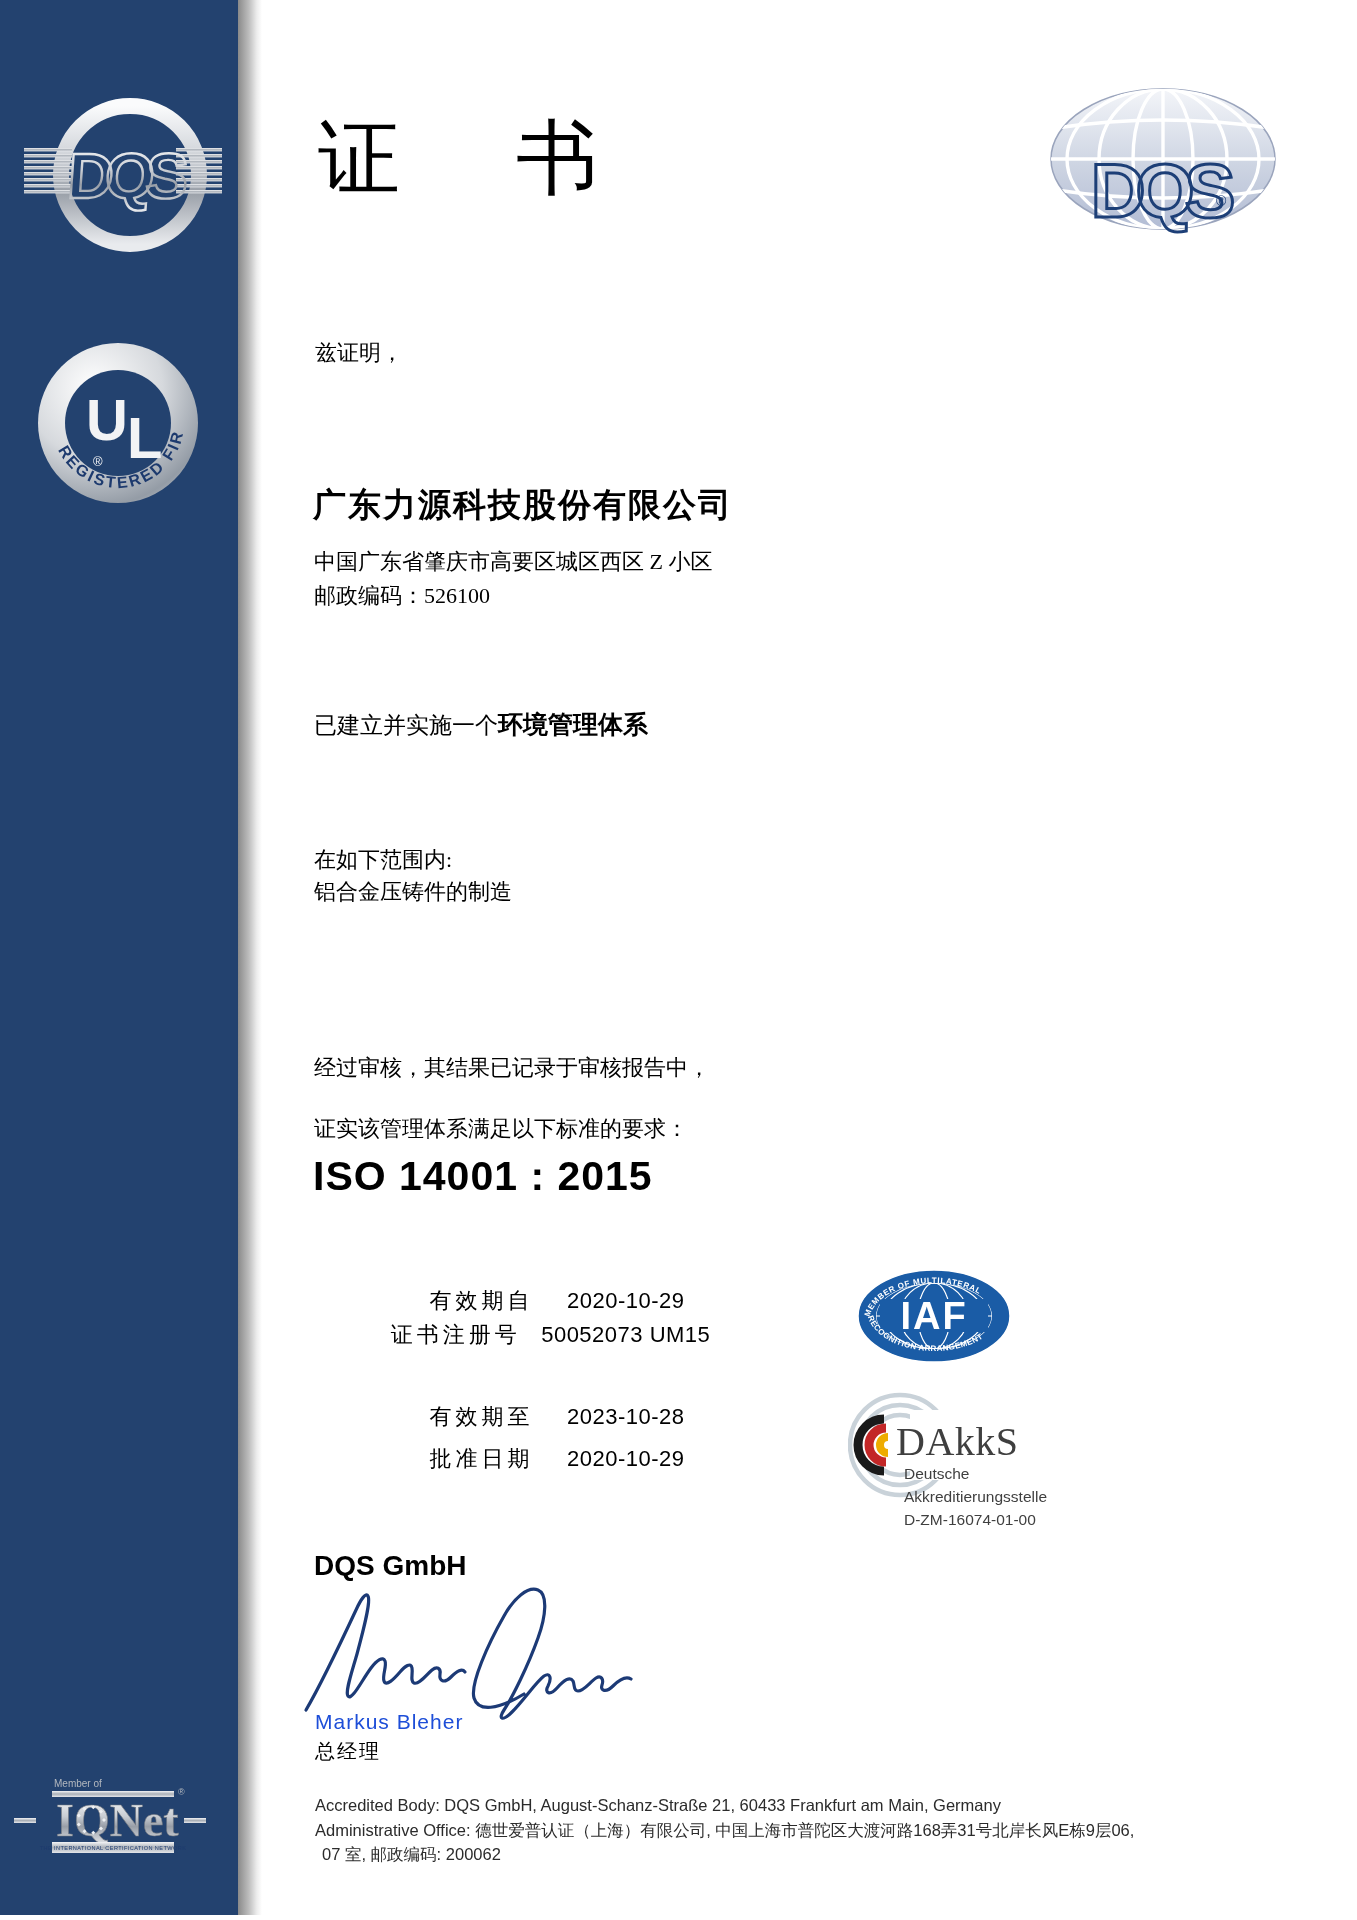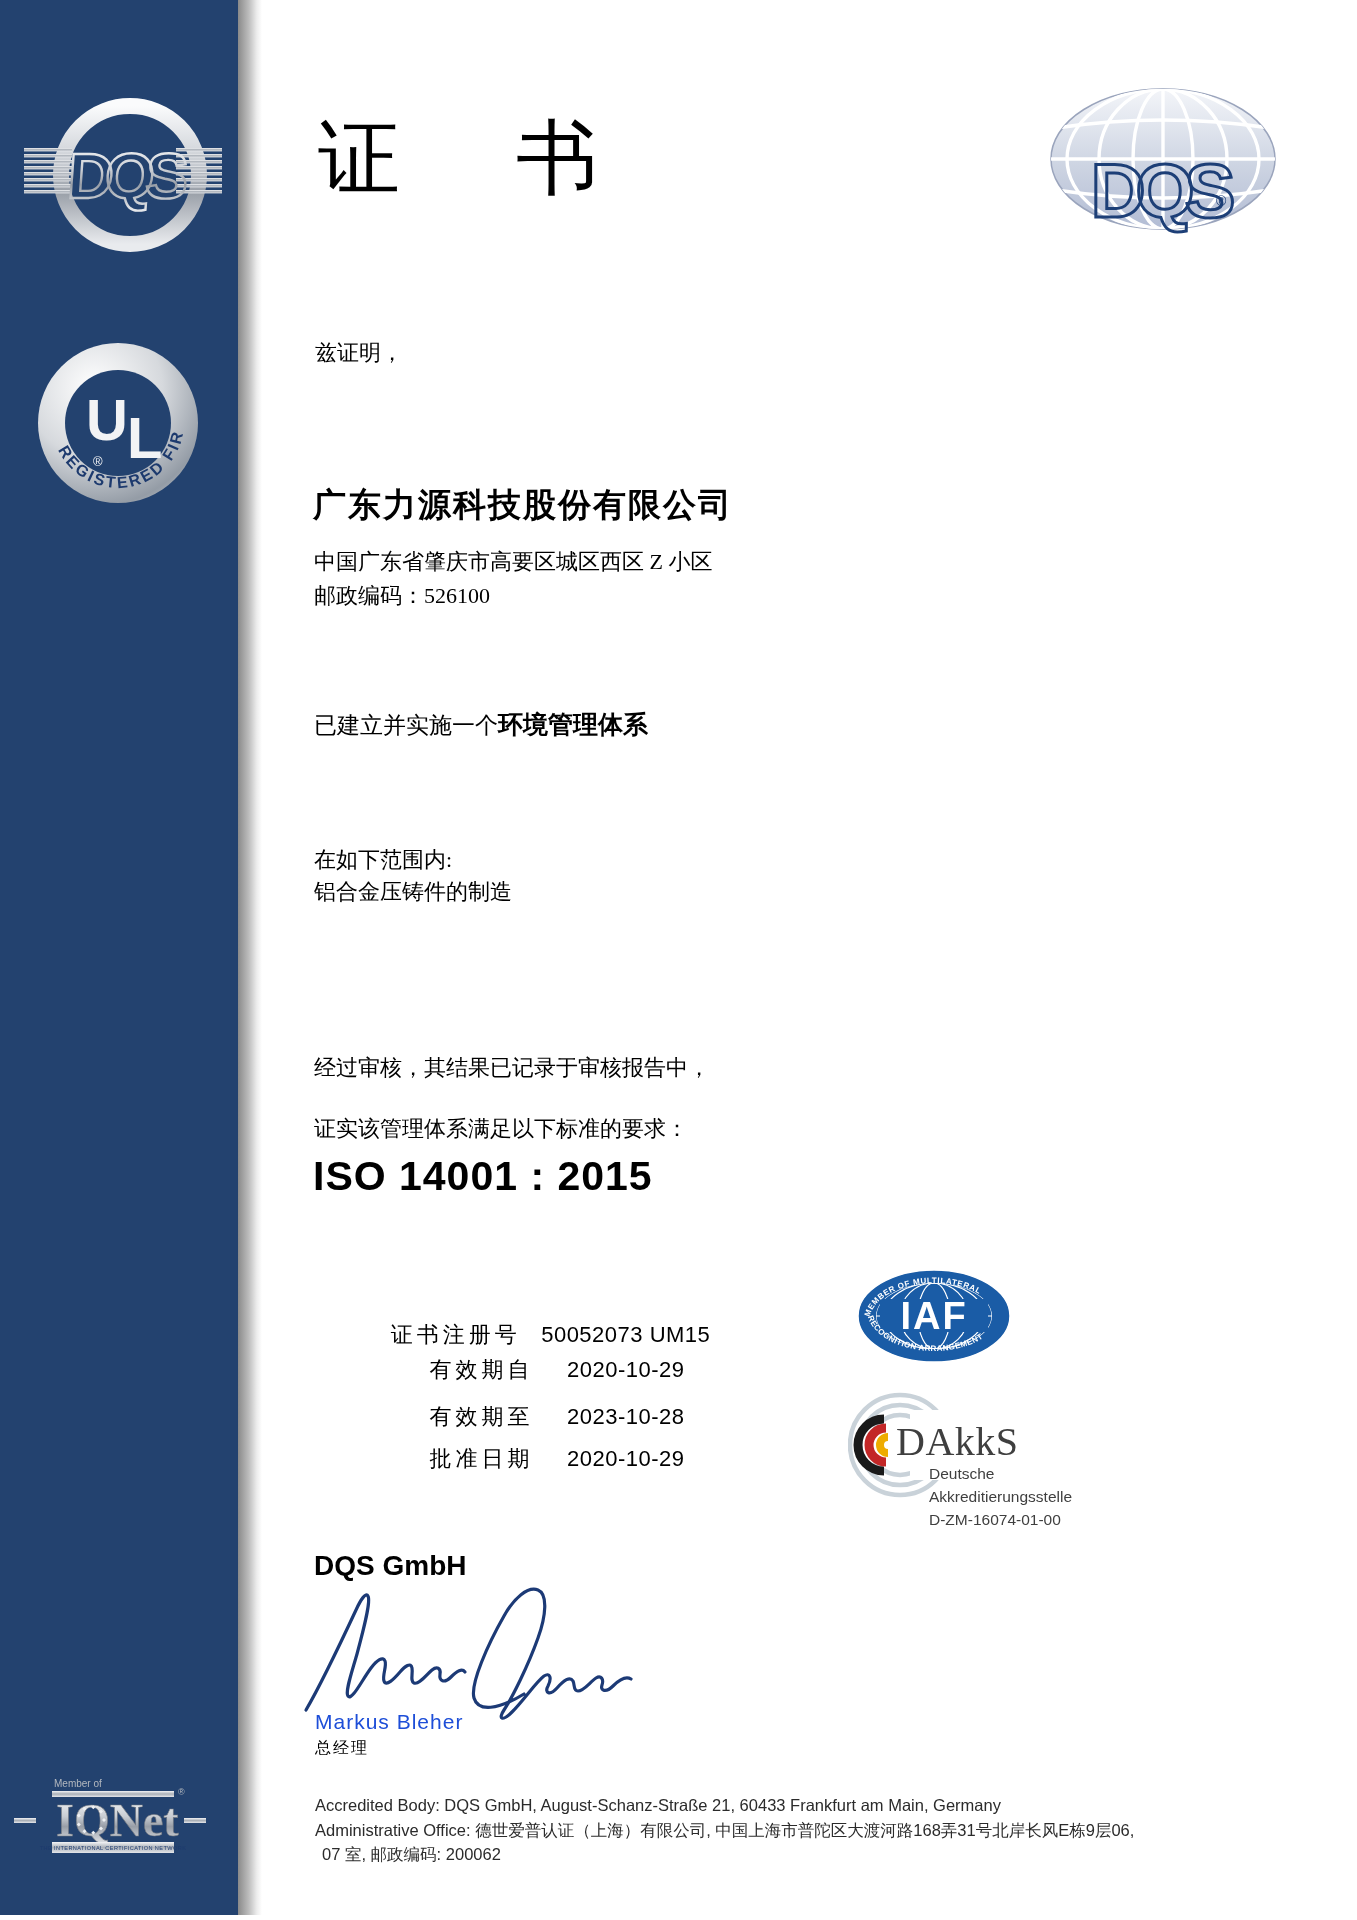--- a/index.html
+++ b/index.html
@@ -18,21 +18,21 @@
   .company{font-size:33px;font-weight:bold;letter-spacing:2px;}
   .estline{font-size:23px;}
   .estline b{font-size:25px;text-align:center;}
   .iso{font-family:"Liberation Sans",sans-serif;font-size:41px;font-weight:bold;letter-spacing:1px;}
   .detrow{position:absolute;left:315px;width:460px;height:30px;font-size:22px;text-align:center;}
   .detrow .lbl{display:inline-block;width:152px;letter-spacing:4px;}
   .detrow .val{display:inline-block;margin-left:4px;font-family:"Liberation Sans",sans-serif;
                font-size:22px;letter-spacing:0.5px;}
   .dqs-gmbh{font-family:"Liberation Sans",sans-serif;font-size:28px;font-weight:bold;}
   .sig-name{font-family:"Liberation Sans",sans-serif;font-size:21px;letter-spacing:1px;color:#1d4ed8;}
-  .sig-title{font-size:16px;letter-spacing:2px;}
+  .sig-title{font-size:20px;letter-spacing:2px;}
   .footer-line{font-family:"Liberation Sans",sans-serif;font-size:16.5px;color:#2b2b2b;line-height:24px;}
   .dakks-word{font-size:40px;color:#3f3f3f;font-family:"Liberation Serif",serif;letter-spacing:0.5px;}
   .dakks-small{font-family:"Liberation Sans",sans-serif;font-size:15.5px;color:#3f3f3f;line-height:23px;}
 </style>
 </head>
 <body>
 
 <div class="page">
 
   <div class="sidebar"></div>
@@ -163,21 +163,21 @@
 
   <div class="abs t-serif" style="left:314px;top:1053px">经过审核，其结果已记录于审核报告中，</div>
   <div class="abs t-serif" style="left:314px;top:1114px">证实该管理体系满足以下标准的要求：</div>
 
   <div class="abs iso" style="left:313px;top:1153px">ISO 14001 : 2015</div>
 
   <div class="detrow" style="top:1320px">
     <span class="lbl">证书注册号</span>
     <span class="val">50052073 UM15</span>
   </div>
-  <div class="detrow" style="top:1355px">
+  <div class="detrow" style="top:1286px">
     <span class="lbl">有效期自</span>
     <span class="val">2020-10-29</span>
   </div>
   <div class="detrow" style="top:1402px">
     <span class="lbl">有效期至</span>
     <span class="val">2023-10-28</span>
   </div>
   <div class="detrow" style="top:1444px">
     <span class="lbl">批准日期</span>
     <span class="val">2020-10-29</span>
@@ -218,21 +218,21 @@
       <circle cx="52" cy="55" r="30"></circle>
     </g>
     <rect x="62" y="20" width="68" height="70" fill="#ffffff"></rect>
     <g fill="none">
       <path d="M 36,29 A 26,26 0 1 0 36,81" stroke="#1a1a1a" stroke-width="9"></path>
       <path d="M 38,38 A 17,17 0 1 0 38,72" stroke="#c32727" stroke-width="9"></path>
       <path d="M 40,47 A 8,8 0 1 0 40,63" stroke="#eeac00" stroke-width="8"></path>
     </g>
   </svg>
   <div class="abs dakks-word" style="left:896px;top:1418px">DAkkS</div>
-  <div class="abs dakks-small" style="left:929px;top:1462px">
+  <div class="abs dakks-small" style="left:904px;top:1462px">
     <div>Deutsche</div>
     <div>Akkreditierungsstelle</div>
     <div>D-ZM-16074-01-00</div>
   </div>
 
   <div class="abs dqs-gmbh" style="left:314px;top:1550px">DQS GmbH</div>
 
   <svg class="abs" style="left:298px;top:1582px;width:345px;height:140px" viewBox="0 0 345 140">
     <g fill="none" stroke="#1c3a76" stroke-width="3.2" stroke-linecap="round">
       <path d="M 8,128 C 22,104 44,58 58,28 C 63,17 68,10 70,14 C 73,19 66,46 59,72

